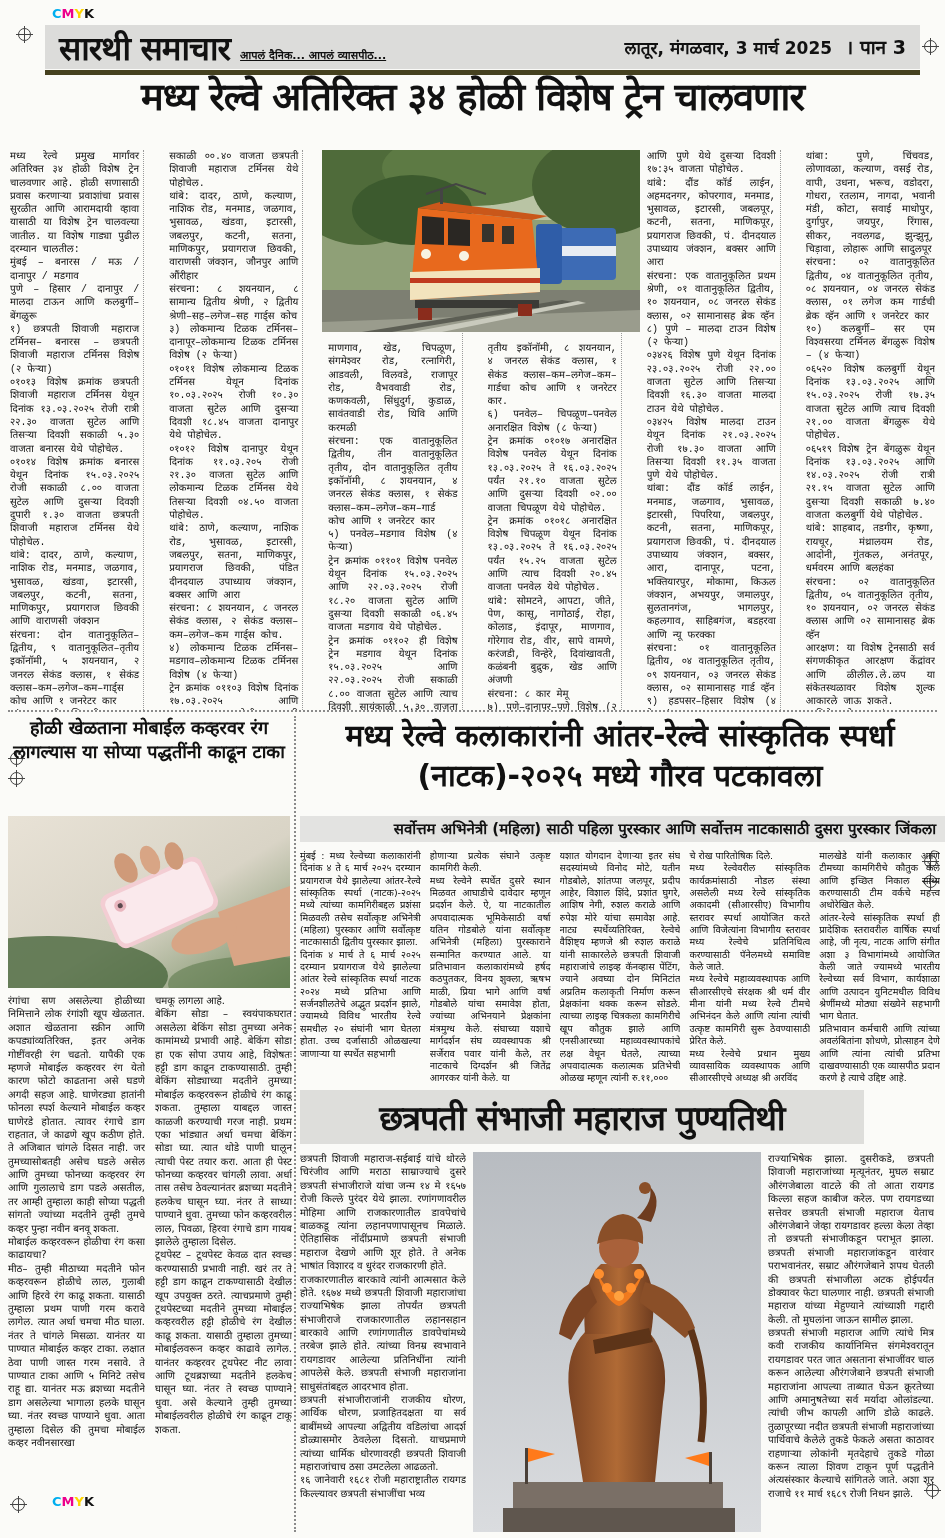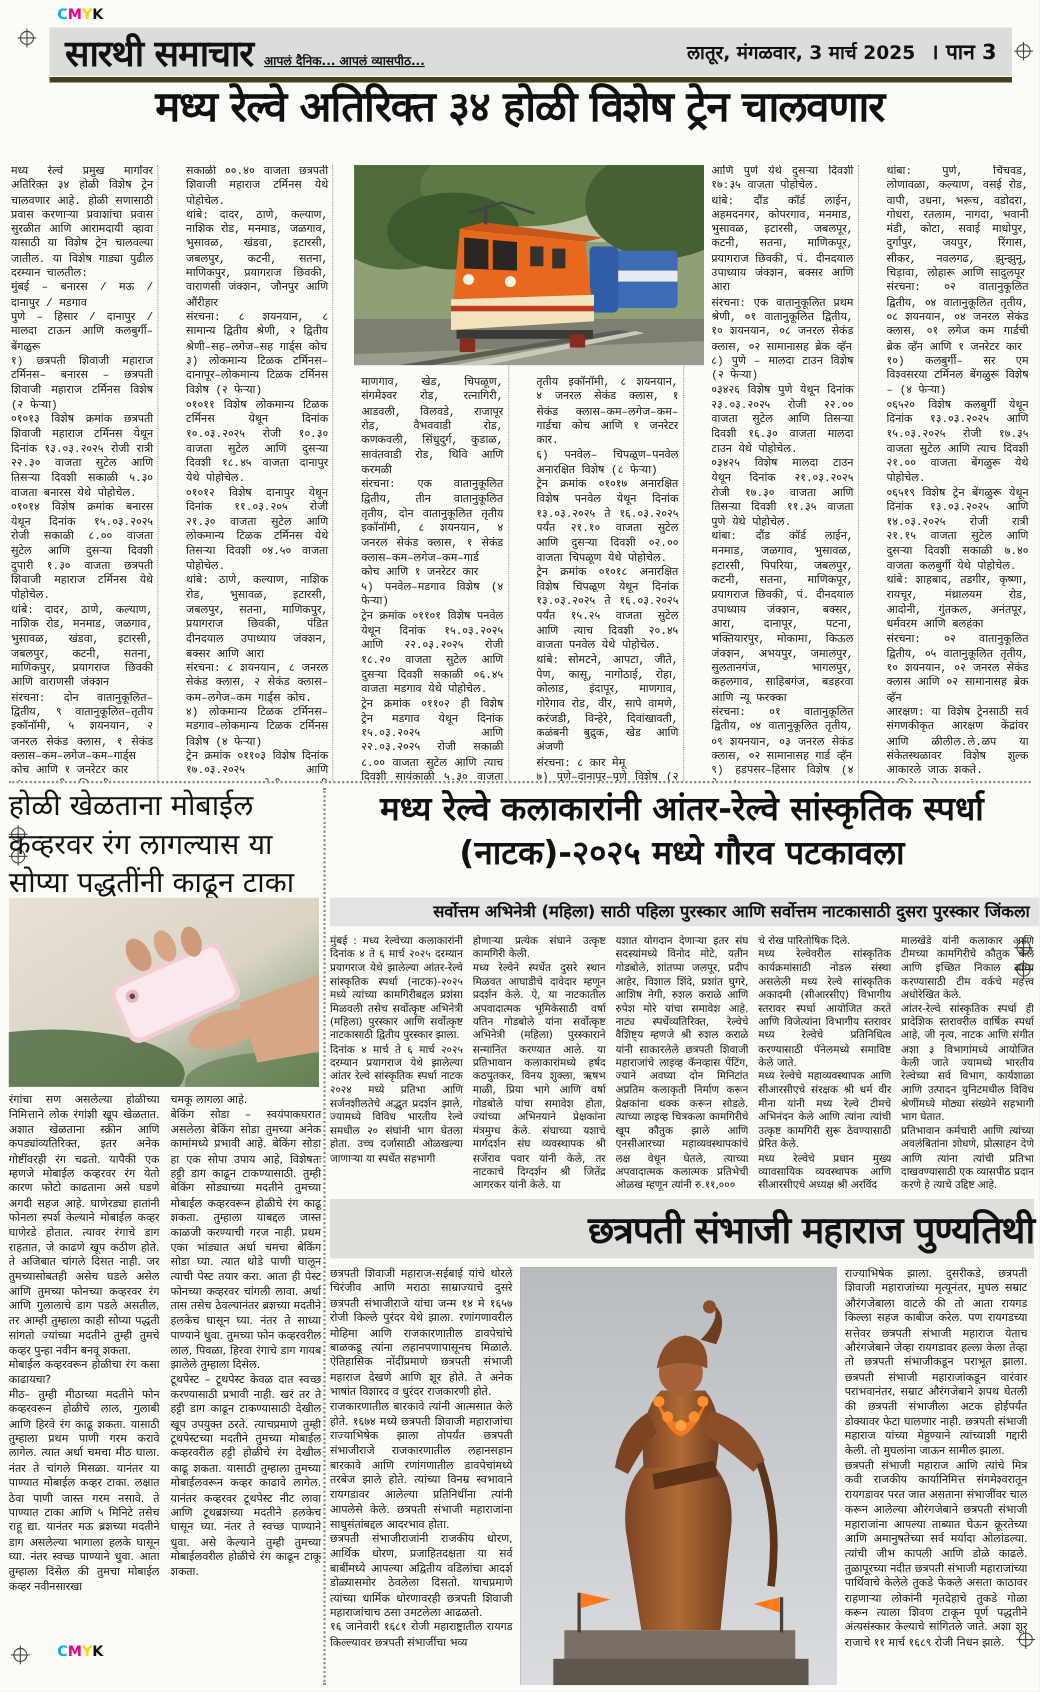--- a/index.html
+++ b/index.html
@@ -23,30 +23,30 @@
   
   .h1{left:8px;top:78px;width:929px;text-align:center;font-size:38px;font-weight:bold;letter-spacing:-1px;line-height:1.0;}
   .story1-cols{left:10px;top:150px;width:925px;height:560px;display:flex;gap:25px;font-family:Liberation Mono, monospace;}
   .s1col{flex:1 1 0;font-size:10px;line-height:1.33;text-align:justify;white-space:pre-line;overflow:hidden;border-right:1px dotted #9a9a9a;padding-right:4px;}
   .s1col:last-child{border-right:none;padding-right:0;}
   .pad-img{padding-top:192px;}
   .photo-frame{box-shadow:0 0 0 1px #888 inset;}
   .dot-h{border-top:2px dotted #8a8a8a;}
   .dot-v{border-left:2px dotted #8a8a8a;}
   
-  .h2{left:8px;top:716px;width:282px;font-size:26px;font-weight:normal;line-height:1.35;}
+  .h2{left:8px;top:716px;width:282px;text-align:center;font-size:18px;font-weight:bold;line-height:1.35;}
   .s2cols{left:8px;top:994px;width:284px;height:490px;display:flex;gap:10px;}
   .s2col{flex:1 1 0;font-size:10px;line-height:1.34;text-align:justify;white-space:pre-line;overflow:hidden;}
   
   .h3{left:300px;top:716px;width:640px;text-align:center;font-size:30px;font-weight:bold;line-height:1.32;}
   .subhead{left:300px;top:816px;width:640px;height:26px;background:#e3e3e1;font-size:15px;font-weight:bold;text-align:center;line-height:26px;white-space:nowrap;overflow:hidden;padding-left:45px;}
   .s3cols{left:300px;top:850px;width:640px;height:234px;display:flex;gap:9px;}
   .s3col{flex:1 1 0;font-size:9.5px;line-height:1.3;text-align:justify;white-space:pre-line;overflow:hidden;}
   
-  .h4box{left:300px;top:1090px;width:640px;height:54px;background:#dededb;display:flex;align-items:center;justify-content:flex-end;}
+  .h4box{left:300px;top:1090px;width:564px;height:54px;background:#dededb;display:flex;align-items:center;justify-content:center;}
   .h4{font-size:34px;font-weight:bold;letter-spacing:-1px;}
   .s4body{left:300px;top:1152px;width:640px;height:380px;display:flex;gap:7px;}
   .s4col{width:166px;font-size:10px;line-height:1.34;text-align:justify;white-space:pre-line;overflow:hidden;}
   .s4img{width:288px;height:380px;}
 </style>
 </head>
 <body>
 
 <div class="page">
 

